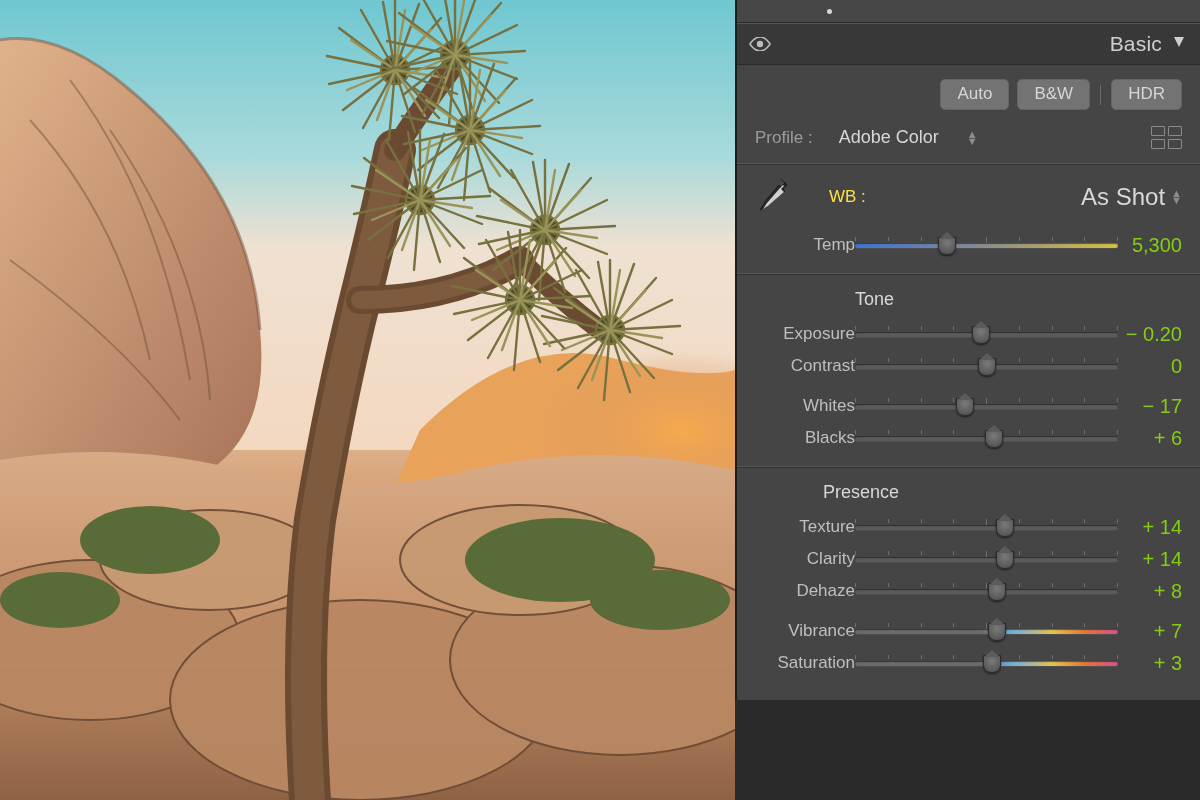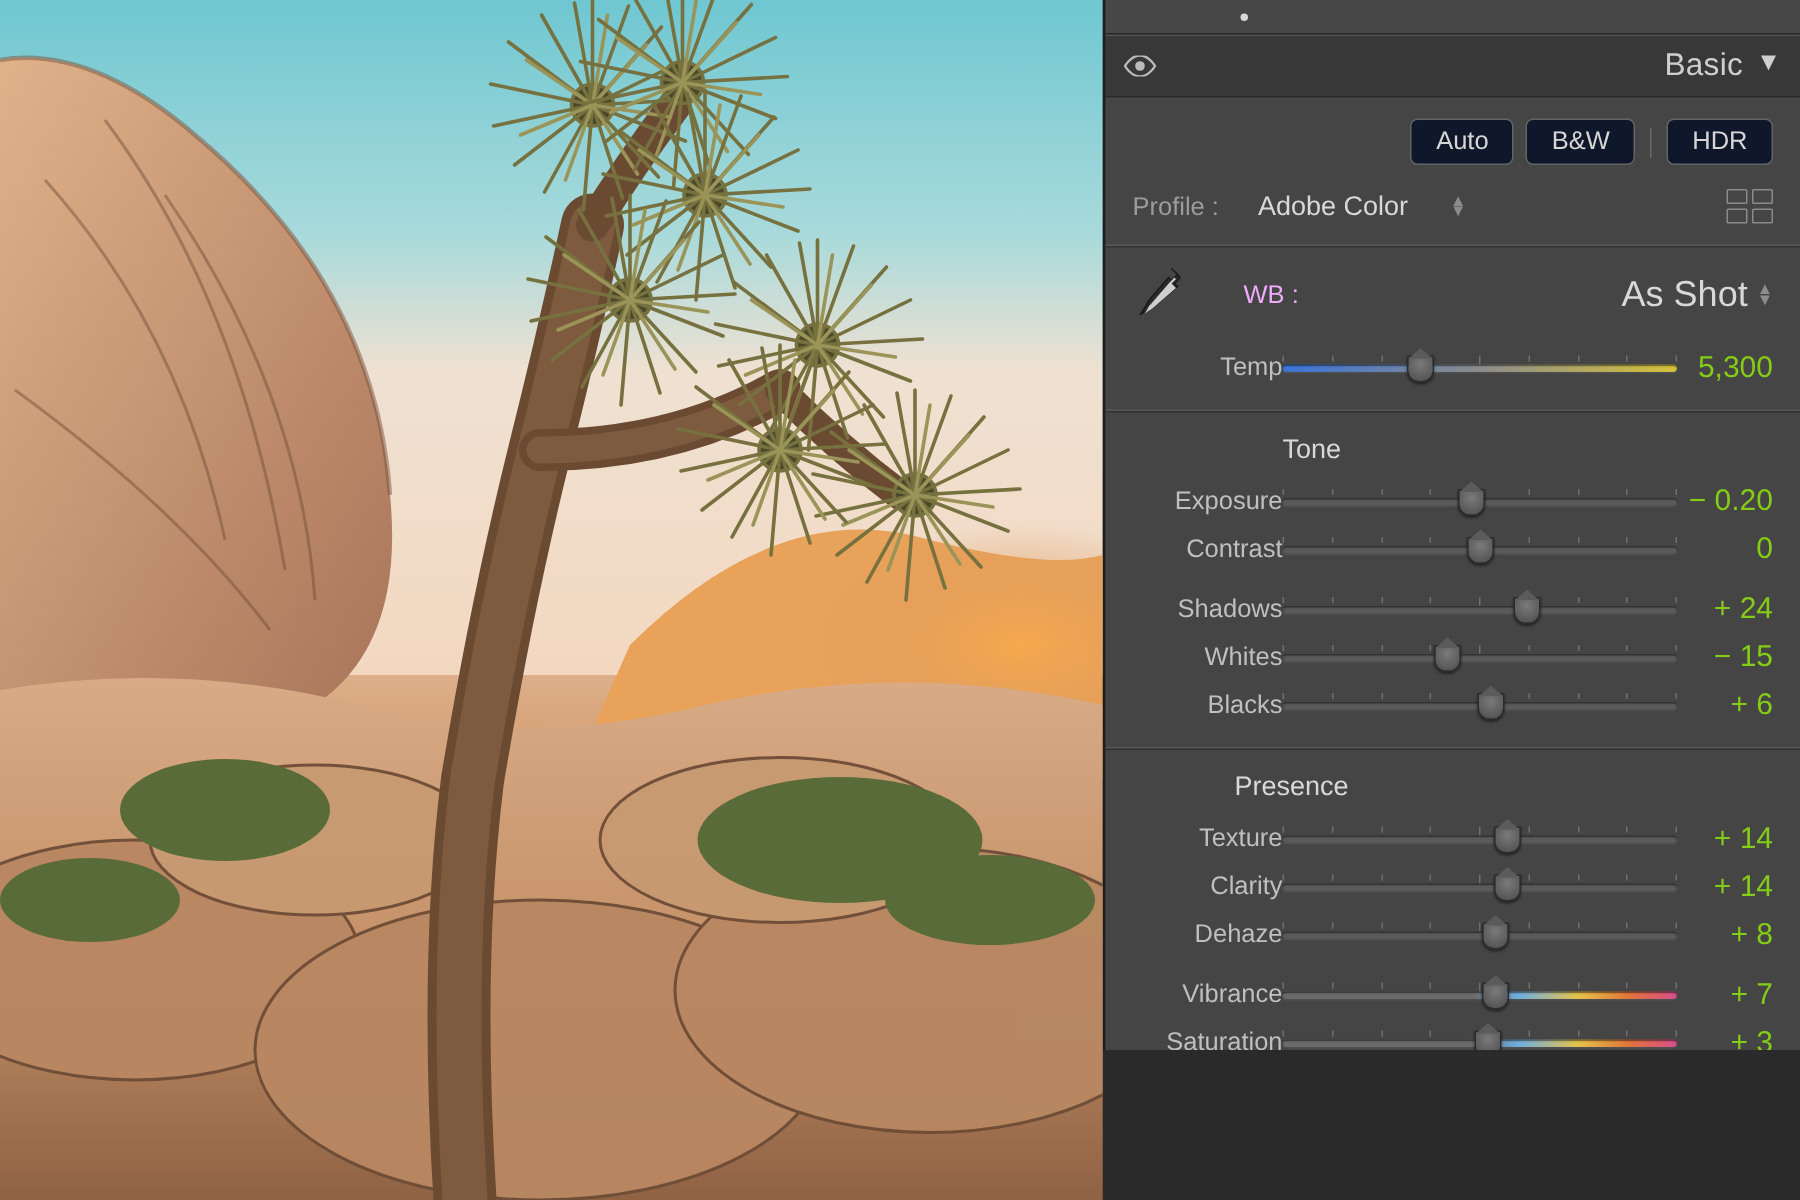--- a/index.html
+++ b/index.html
@@ -11,34 +11,34 @@
   .panel{flex:1;display:flex;flex-direction:column;background:#3e3e3e;border-left:2px solid #1c1c1c;}
   .topstrip{height:22px;background:#474747;border-bottom:1px solid #2a2a2a;position:relative;}
   .topstrip .dot{position:absolute;left:90px;top:9px;width:5px;height:5px;border-radius:50%;background:#d8d8d8;}
   .header{height:40px;background:#383838;border-top:1px solid #555;border-bottom:1px solid #2a2a2a;display:flex;align-items:center;justify-content:space-between;padding:0 14px 0 12px;}
   .header .eye{width:22px;height:22px;display:flex;align-items:center;justify-content:center;}
   .header .title{font-size:21px;color:#cfcfcf;letter-spacing:.2px;}
   .header .tri{margin-left:10px;color:#cfcfcf;}
   .header .right{display:flex;align-items:center;}
   .body{flex:1;background:#454545;overflow:hidden;}
   .seg{display:flex;justify-content:flex-end;gap:8px;padding:14px 18px 10px;align-items:center;}
-  .seg .btn{background:#0f172a;border:1px solid #646464;border-radius:5px;padding:4px 16px 5px;color:#d6d6d6;font-size:17px;cursor:pointer;}
+  .seg .btn{background:#737373;border:1px solid #646464;border-radius:5px;padding:4px 16px 5px;color:#d6d6d6;font-size:17px;cursor:pointer;}
   .seg .divider{width:1px;height:20px;background:#6a6a6a;margin:0 2px;}
   .profile{display:flex;align-items:center;padding:6px 18px 14px;gap:26px;}
   .profile .lbl{color:#9c9c9c;font-size:17px;}
   .profile .val{color:#d8d8d8;font-size:18px;}
   .profile .arrs{color:#8c8c8c;font-size:11px;line-height:7px;margin-left:2px;}
   .profile .grid{margin-left:auto;display:grid;grid-template-columns:14px 14px;grid-template-rows:10px 10px;gap:3px;}
   .profile .grid span{border:1.5px solid #8a8a8a;border-radius:1px;}
   hr.sep{border:none;border-top:1px solid #585858;border-bottom:1px solid #323232;margin:0;}
   .section{padding:10px 18px 12px;}
   .section .sec-title{color:#d8d8d8;font-size:18px;margin:4px 0 8px 100px;}
   .wbrow{display:flex;align-items:center;margin-bottom:10px;}
   .dropper{width:34px;height:44px;margin-right:16px;display:flex;align-items:center;justify-content:center;}
-  .wbrow .wlbl{color:#f0abfc;font-size:17px;margin-left:24px;}
+  .wbrow .wlbl{color:#fde047;font-size:17px;margin-left:24px;}
   .wbrow .wval{margin-left:auto;color:#d8d8d8;font-size:24px;}
   .wbrow .arrs{color:#8c8c8c;font-size:11px;line-height:7px;margin-left:6px;}
   .row{display:flex;align-items:center;height:32px;gap:0;}
   .row .name{width:100px;text-align:right;color:#bfbfbf;font-size:17px;}
   .row .track{flex:1;height:20px;position:relative;}
   .row .bar{position:absolute;left:0;right:0;top:8px;height:5px;border-radius:3px;background:#5a5a5a;box-shadow:inset 0 1px 1px rgba(0,0,0,.5),0 1px 0 rgba(255,255,255,.06);}
   .row .ticks{position:absolute;left:0;right:0;top:2px;height:4px;display:flex;justify-content:space-between;}
   .row .ticks i{width:1px;height:4px;background:#6f6f6f;display:block;}
   .row .ticks i.mid{height:6px;}
   .row .knob{position:absolute;top:2px;width:16px;height:16px;border-radius:0 0 8px 8px;background:radial-gradient(circle at 50% 30%,#7a7a7a,#4c4c4c);border:1px solid #2b2b2b;transform:translateX(-50%);box-shadow:0 1px 2px rgba(0,0,0,.6);}
@@ -293,56 +293,37 @@
                 <i></i>
                 <i></i>
               </span>
               <span class="bar"></span>
               <span class="knob" style="left: 50%;"></span>
             </span>
           <span class="val">0</span>
         </div>
         <div class="mini-gap"></div>
         <div class="row">
-          <span class="name">Shadows</span>
-          <span class="track">
-              <span class="ticks">
-                <i></i>
-                <i></i>
-                <i></i>
-                <i></i>
-                <i class="mid"></i>
-                <i></i>
-                <i></i>
-                <i></i>
-                <i></i>
-              </span>
-              <span class="bar"></span>
-              <span class="knob" style="left: 62%;"></span>
-            </span>
-          <span class="val">+ 24</span>
-        </div>
-        <div class="row">
           <span class="name">Whites</span>
           <span class="track">
               <span class="ticks">
                 <i></i>
                 <i></i>
                 <i></i>
                 <i></i>
                 <i class="mid"></i>
                 <i></i>
                 <i></i>
                 <i></i>
                 <i></i>
               </span>
               <span class="bar"></span>
               <span class="knob" style="left: 42%;"></span>
             </span>
-          <span class="val">− 15</span>
+          <span class="val">− 17</span>
         </div>
         <div class="row">
           <span class="name">Blacks</span>
           <span class="track">
               <span class="ticks">
                 <i></i>
                 <i></i>
                 <i></i>
                 <i></i>
                 <i class="mid"></i>

